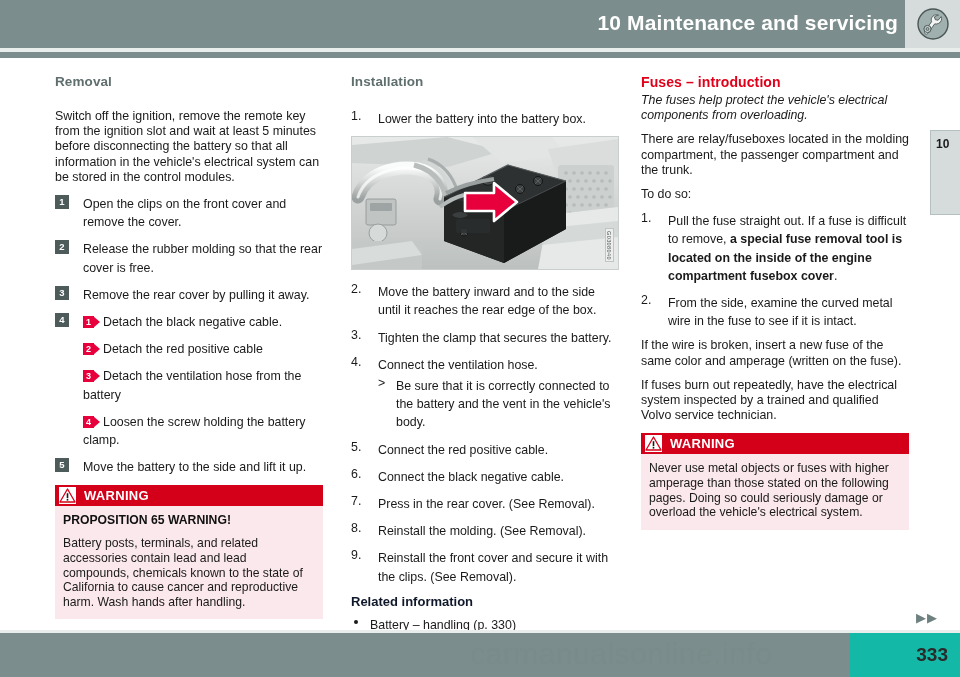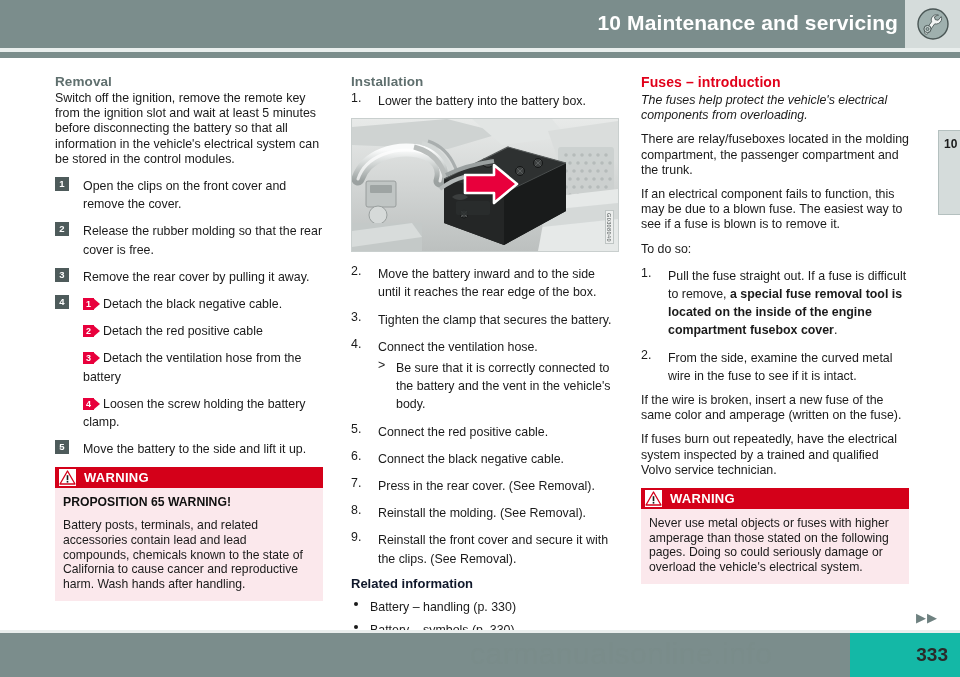--- a/index.html
+++ b/index.html
@@ -26,38 +26,38 @@
     background: #d5dcdb;
     display: flex; align-items: center; justify-content: center;
   }
   .header-underline {
     position: absolute; left: 0; top: 48px; width: 960px; height: 4px;
     background: #e9eeed;
   }
 
   
   .chapter-tab {
-    position: absolute; right: 0; top: 130px; width: 22px; height: 85px;
+    position: absolute; right: 0; top: 130px; width: 30px; height: 85px;
     background: #d5dcdb; border: 1px solid #b4c0bf;
     border-right: none;
   }
   .chapter-tab-num {
     position: absolute; left: 5px; top: 6px;
     font-size: 12px; font-weight: bold; color: #1b1b1b;
   }
 
   
   .col { position: absolute; top: 74px; width: 268px; }
   .col1 { left: 55px; }
   .col2 { left: 351px; }
   .col3 { left: 641px; }
 
   h2.sec-gray {
     font-size: 13.5px; font-weight: bold; color: #5f6f6e;
-    margin-bottom: 2px; letter-spacing: 0.1px;
+    margin-bottom: 20px; letter-spacing: 0.1px;
   }
   h2.sec-red {
     font-size: 14px; font-weight: bold; color: #e1001a;
     margin-bottom: 3px; letter-spacing: 0.1px;
   }
   h3.sub-black {
     font-size: 13px; font-weight: bold; color: #0f172a;
     margin-top: 9px; margin-bottom: 6px;
   }
 
@@ -442,21 +442,20 @@
         <span class="dot"></span>
         <span class="btxt">Battery – symbols (p. 330)</span>
       </li>
     </ul>
   </div>
 
   <div class="col col3">
     <h2 class="sec-red">Fuses – introduction</h2>
     <p class="ital">The fuses help protect the vehicle's electrical components from overloading.</p>
     <p class="body">There are relay/fuseboxes located in the molding compartment, the passenger compartment and the trunk.</p>
-    <p class="body">If an electrical component fails to function, this may be due to a blown fuse. The easiest way to see if a fuse is blown is to remove it.</p>
     <p class="body">To do so:</p>
 
     <div class="nstep">
       <span class="nstep-num">1.</span>
       <span class="nstep-text"><span>Pull the fuse straight out. If a fuse is difficult to remove, </span><b>a special fuse removal tool is located on the inside of the engine compartment fusebox cover</b><span>.</span></span>
     </div>
     <div class="nstep">
       <span class="nstep-num">2.</span>
       <span class="nstep-text">From the side, examine the curved metal wire in the fuse to see if it is intact.</span>
     </div>

